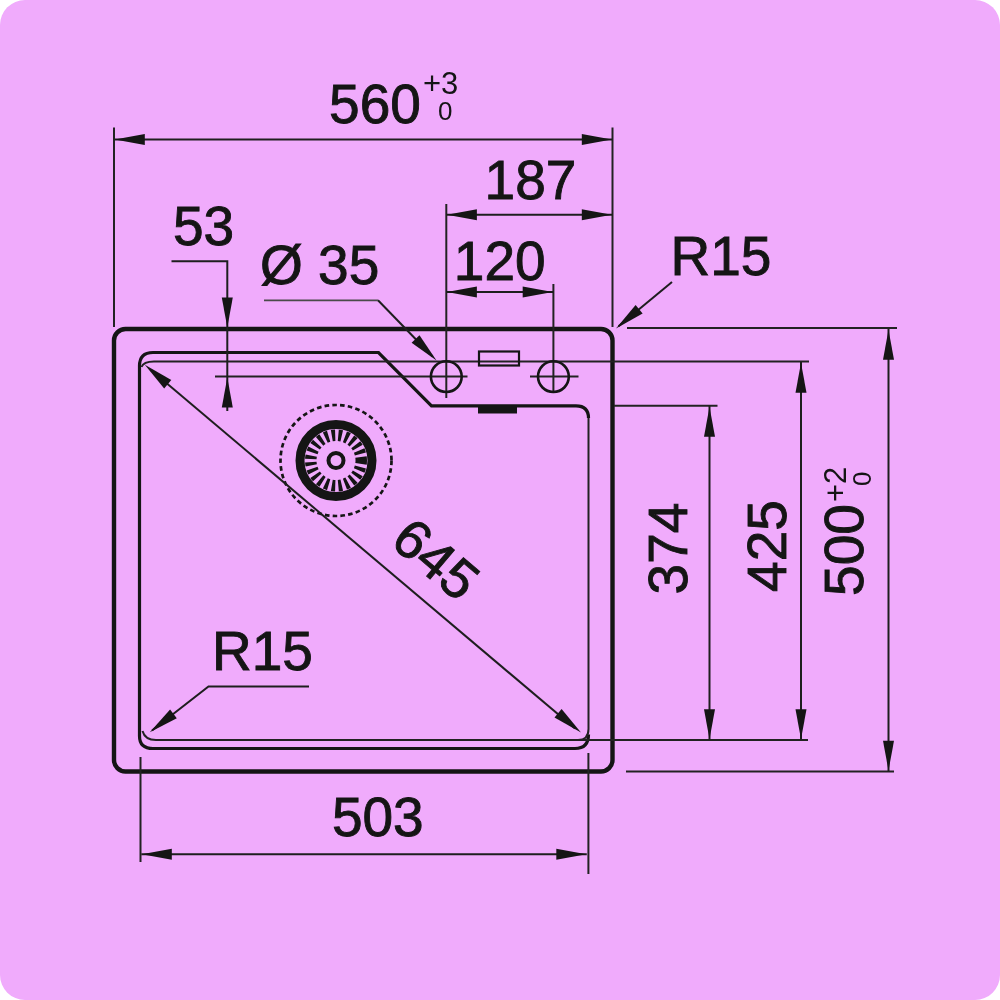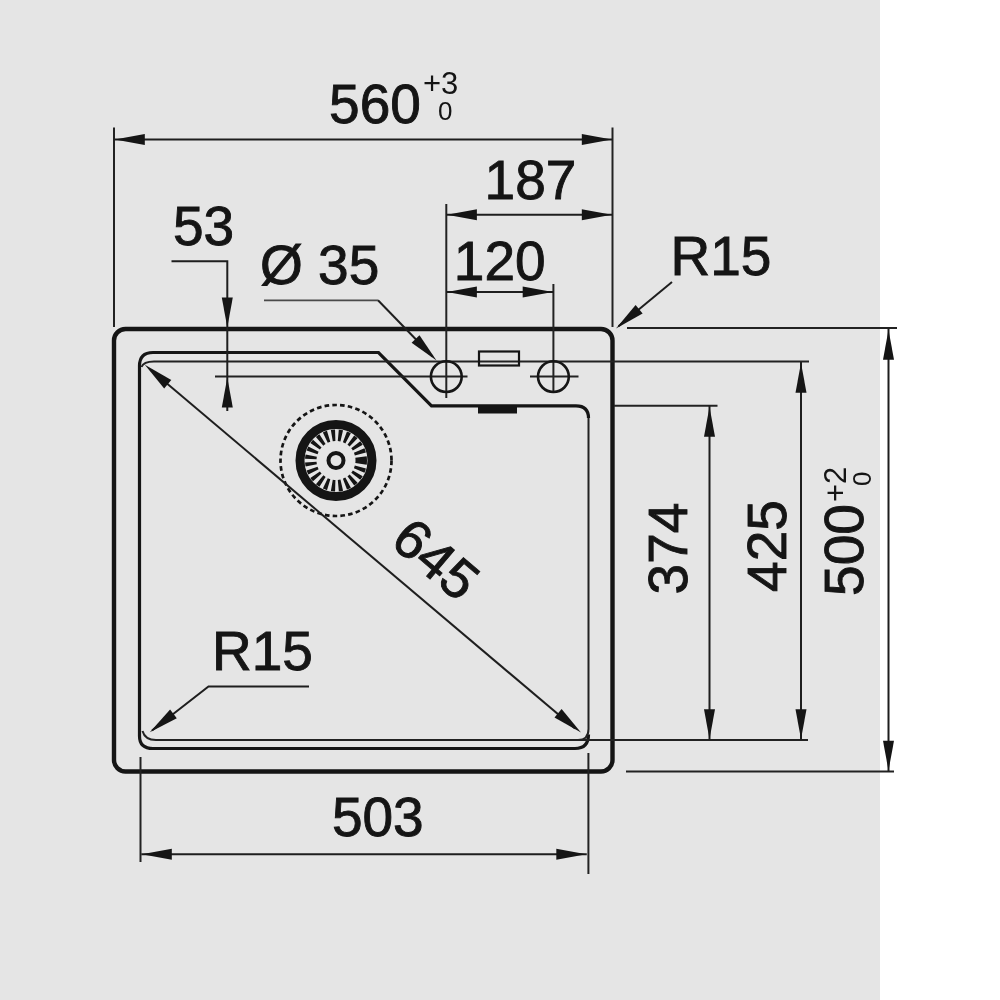--- a/index.html
+++ b/index.html
@@ -1,16 +1,16 @@
 <!DOCTYPE html>
 <html><head>
 <meta charset="utf-8">
 <style>
 html,body{margin:0;padding:0;background:#ffffff;}
-#wrap{width:880px;height:1000px;position:relative;background:#e5e5e5;}
+#wrap{width:1000px;height:1000px;position:relative;background:#f0abfc;border-radius:25px;}
 </style>
 </head>
 <body>
 <div id="wrap">
 <svg width="1000" height="1000" viewBox="0 0 1000 1000">
 <g stroke="#151515" fill="none">
 <rect x="114" y="329" width="498.5" height="442.5" rx="11.5" stroke-width="4.4"></rect>
 <path d="M 139.5,736 L 139.5,366 Q 139.5,352.5 153,352.5 L 378.5,352.5 L 431.5,405.8 L 576,405.8 Q 588.5,405.8 588.5,418" stroke-width="3.2"></path>
 <path d="M 139.5,736 Q 139.5,748.5 153,748.5 L 575,748.5 Q 588.5,748.5 588.5,734.5" stroke-width="3.2"></path>
 </g>

